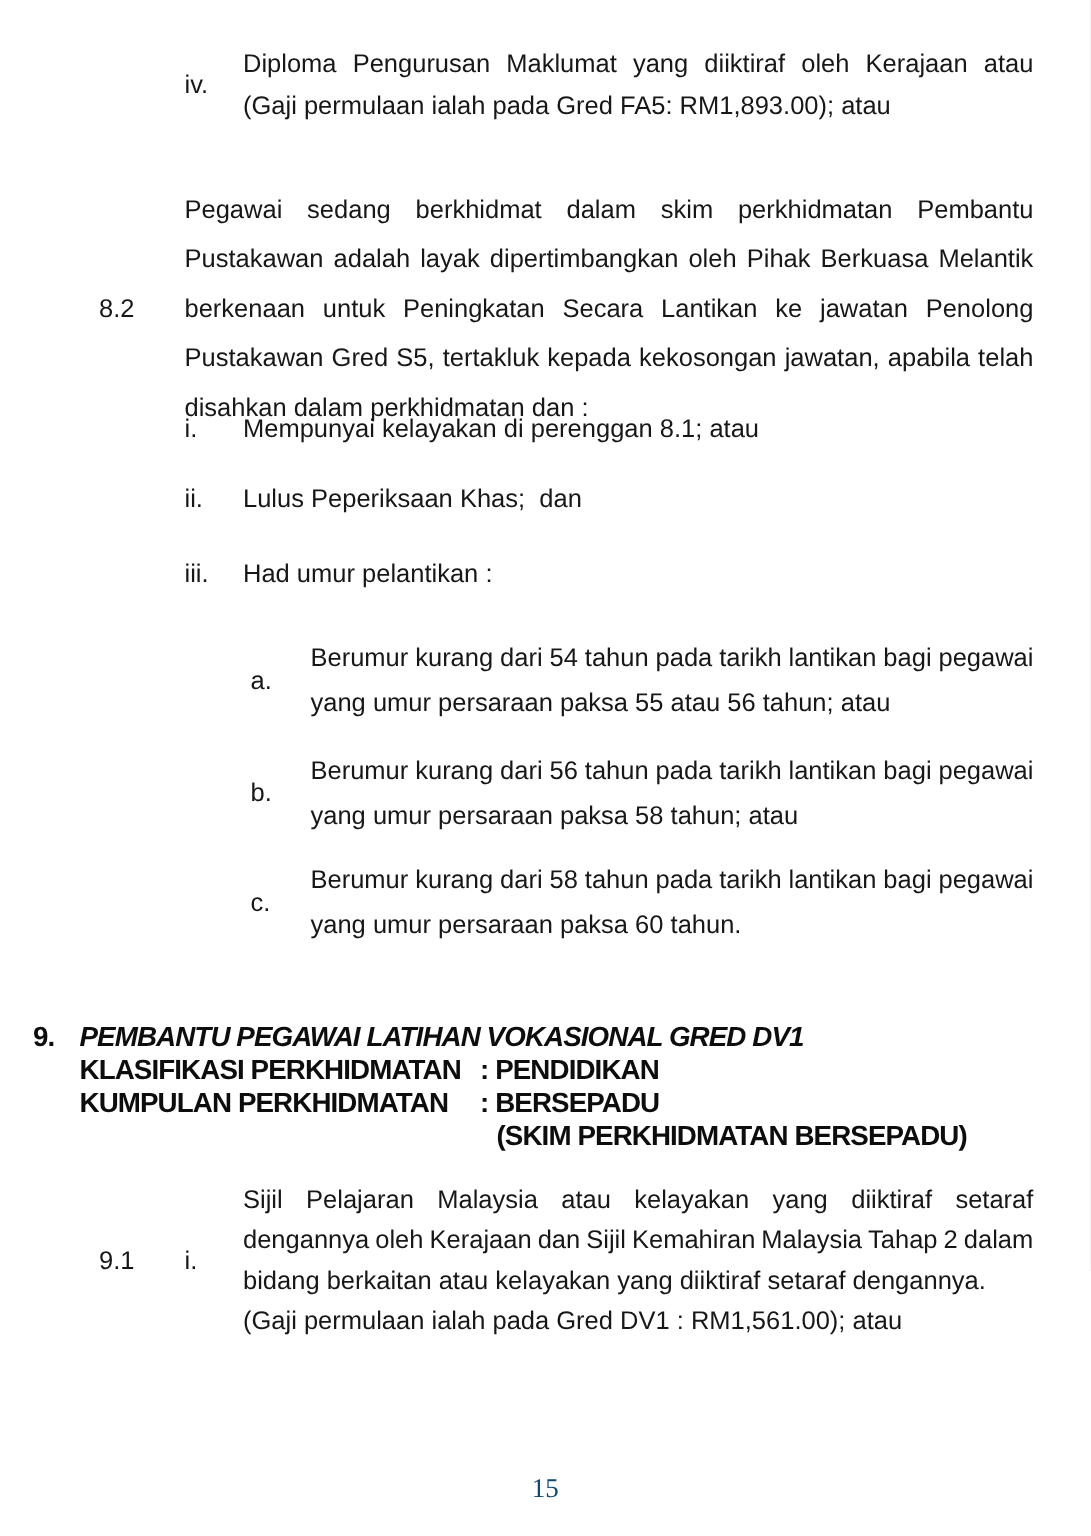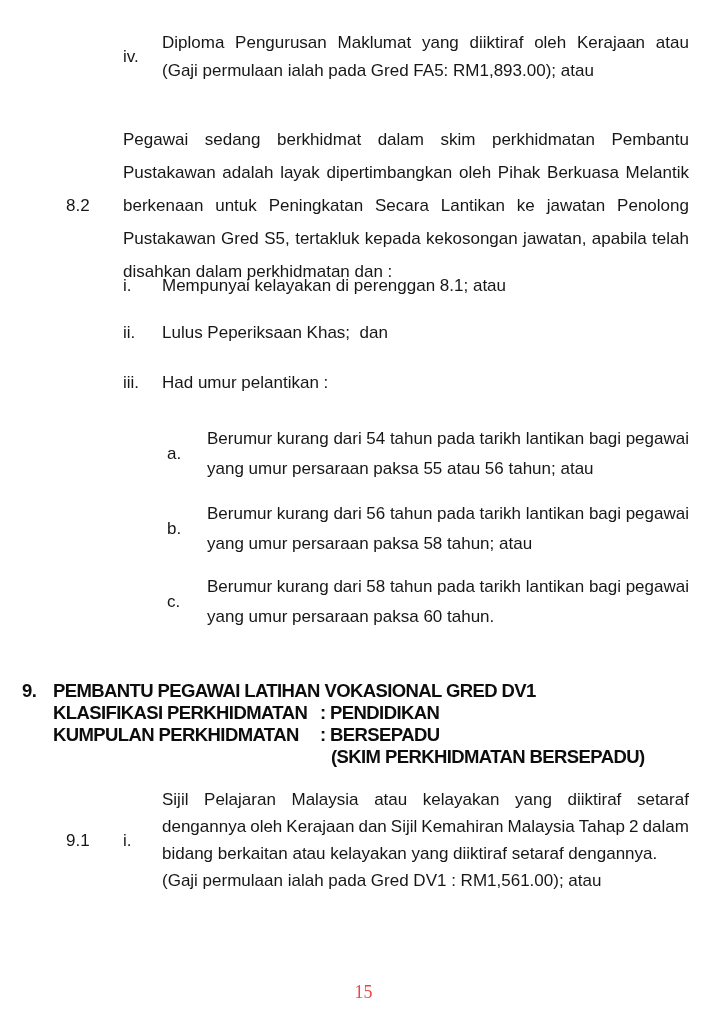--- a/index.html
+++ b/index.html
@@ -29,31 +29,31 @@
     position:absolute;left:22px;top:680px;
     display:grid;
     grid-template-columns:31px 267px auto;
     font-weight:bold;
     font-size:18.5px;
     letter-spacing:-0.6px;
     line-height:22px;
     color:#0d0d0d;
   }
   .heading .num{grid-column:1;grid-row:1;}
-  .heading .title{grid-column:2 / 4;grid-row:1;white-space:pre;}
+  .heading .title{grid-column:2 / 4;grid-row:1;white-space:pre;font-style:italic;}
   .heading .lbl2{grid-column:2;grid-row:2;white-space:pre;}
   .heading .val2{grid-column:3;grid-row:2;white-space:pre;}
   .heading .lbl3{grid-column:2;grid-row:3;white-space:pre;}
   .heading .val3{grid-column:3;grid-row:3;white-space:pre;}
   .heading .note{grid-column:3;grid-row:4;white-space:pre;padding-left:11px;}
   .pagenum{
     position:absolute;left:0;right:0;top:982px;
     text-align:center;
     font-family:"Liberation Serif",serif;
-    font-size:18px;color:#ef4444;
+    font-size:18px;color:#0c4a6e;
   }
 </style>
 </head>
 <body>
 
 <div class="page">
 
   <div class="block fs17" style="left:123px;top:29px;">
     <span class="marker w39 mk28">iv.</span>
     <div class="txt w527 lh28">

